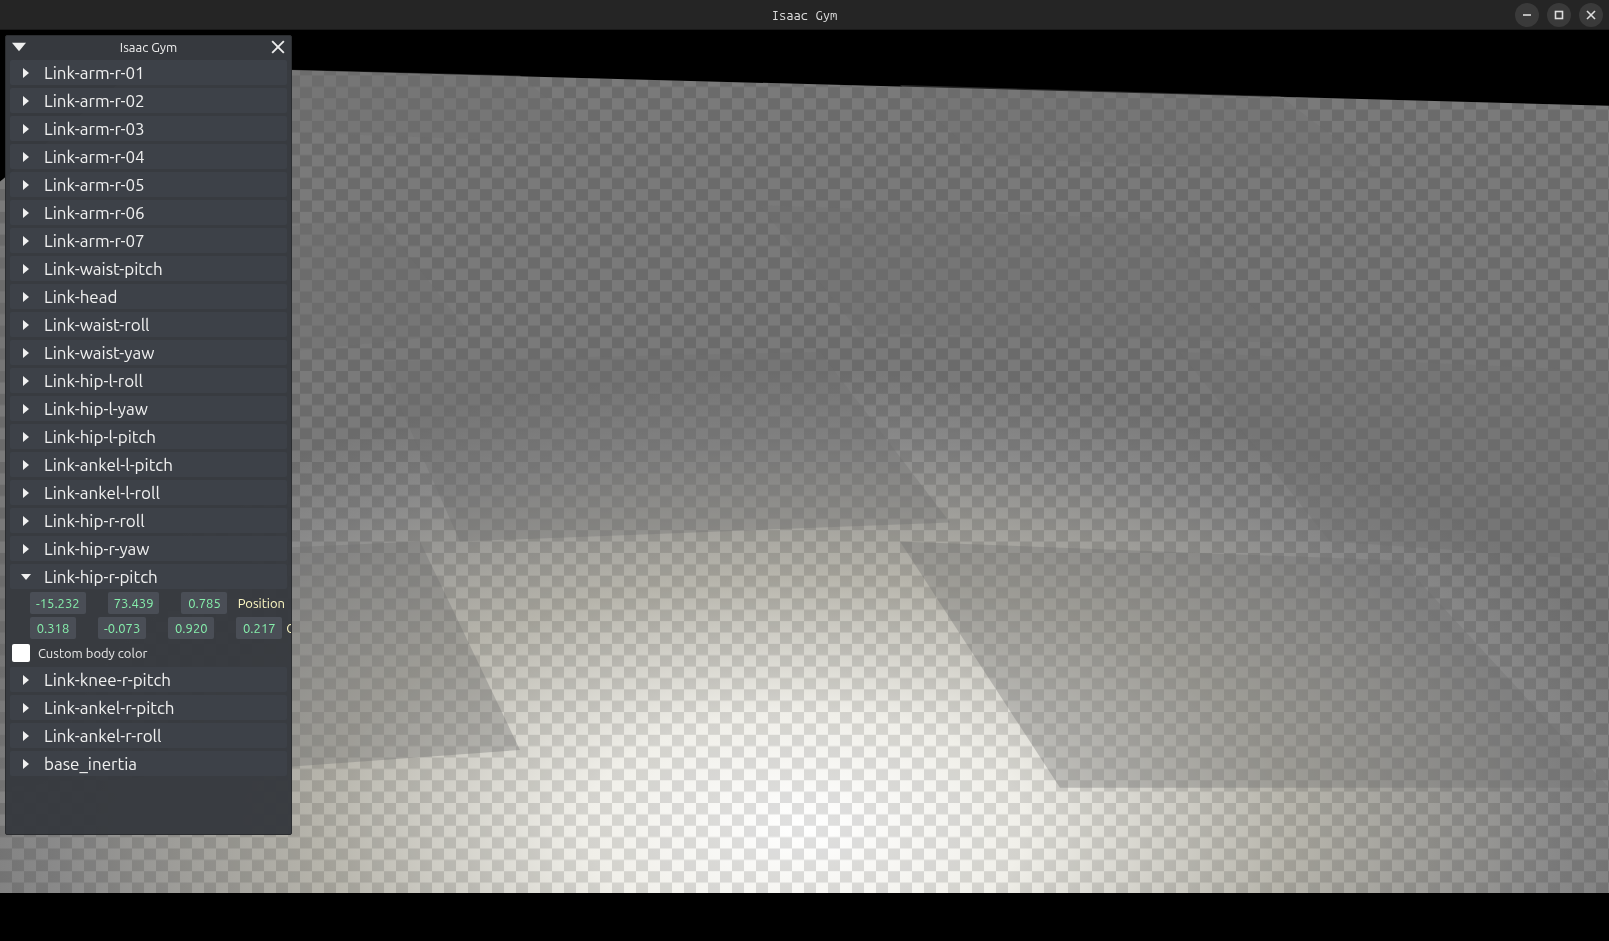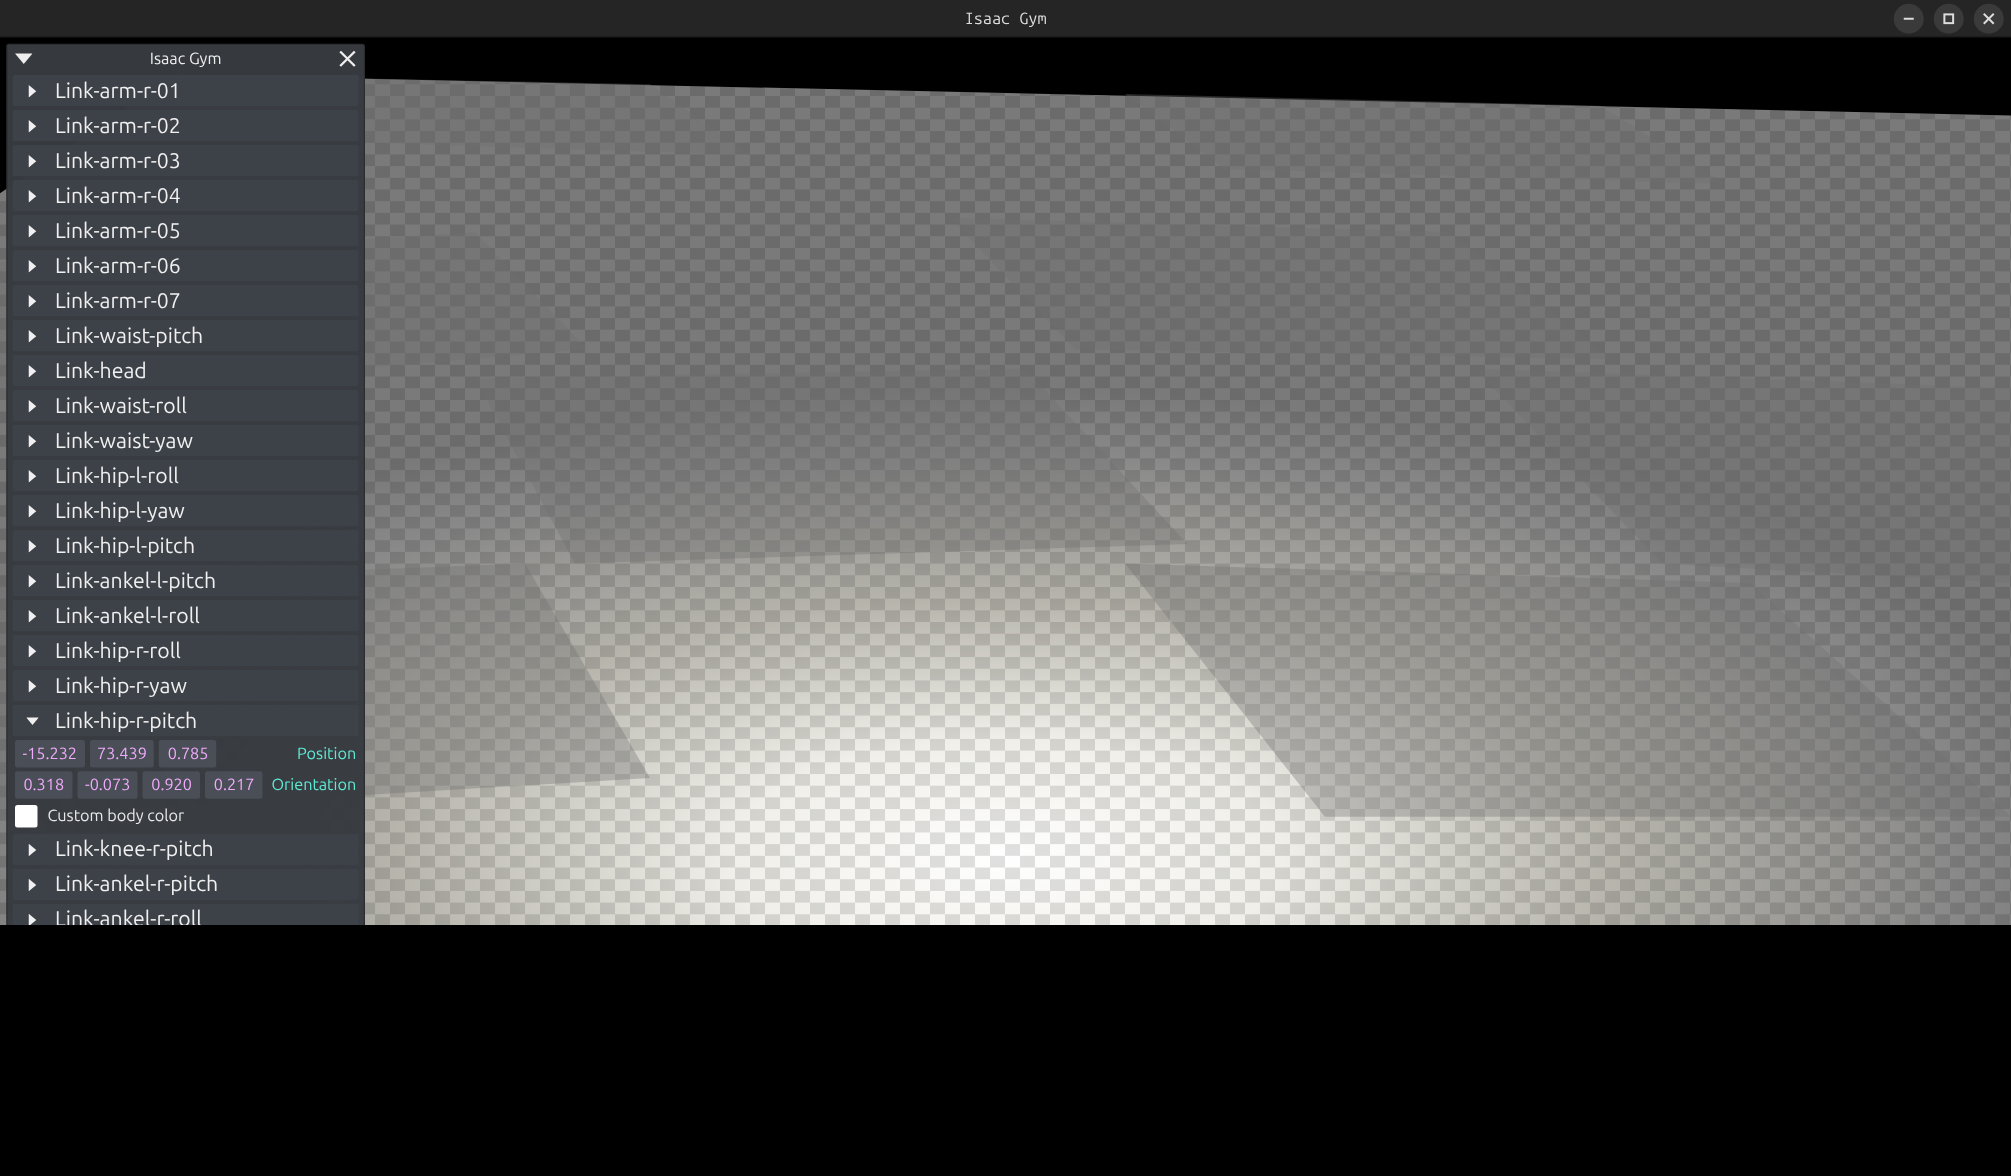--- a/index.html
+++ b/index.html
@@ -1,39 +1,39 @@
 <!DOCTYPE html>
 <html><head>
 <meta charset="utf-8">
 <style>
   * { box-sizing: border-box; margin: 0; padding: 0; }
   html, body { width: 100%; height: 100%; overflow: hidden; font-family: "Segoe UI", "Ubuntu", Arial, sans-serif; font-size: 13px; background: #000; color: #e8e8e8; }
-  .window { width: 1609px; height: 740px; background: #000; position: relative; }
+  .window { width: 1609px; height: 893px; background: #000; position: relative; }
   .titlebar { height: 30px; background: #252525; display: flex; align-items: center; justify-content: center; position: relative; border-bottom: 1px solid #1a1a1a; }
   .titlebar .title { font-family: "Ubuntu Mono", monospace; font-size: 13px; color: #ddd; }
   .titlebar .controls { position: absolute; right: 6px; top: 3px; display: flex; gap: 8px; }
   .titlebar .ctl { width: 24px; height: 24px; border-radius: 50%; background: #3a3a3a; display: flex; align-items: center; justify-content: center; cursor: pointer; }
   .titlebar .ctl svg { width: 12px; height: 12px; stroke: #ddd; stroke-width: 1.6; fill: none; }
   .content { position: absolute; top: 30px; left: 0; right: 0; bottom: 0; overflow: hidden; }
   .viewport { position: absolute; inset: 0; background: #000; }
   .viewport svg { width: 100%; height: 100%; display: block; }
   .panel { position: absolute; left: 5px; top: 5px; width: 287px; height: 800px; background: rgba(55,58,63,0.98); border: 1px solid #2b2d30; border-radius: 2px; display: flex; flex-direction: column; }
   .panel-head { height: 22px; display: flex; align-items: center; padding: 0 6px; flex: 0 0 auto; }
   .panel-head .collapse { width: 14px; height: 14px; display: flex; align-items: center; justify-content: center; cursor: pointer; }
   .panel-head .ptitle { flex: 1; text-align: center; font-size: 13px; color: #eee; }
   .panel-head .close { width: 14px; height: 14px; cursor: pointer; display:flex; align-items:center; justify-content:center; }
   .panel-body { flex: 1; overflow-y: auto; overflow-x: hidden; padding: 2px 4px 4px 4px; display: flex; flex-direction: column; gap: 3px; }
   .tree-item { background: #3d4148; border-radius: 2px; height: 25px; display: flex; align-items: center; padding: 0 8px; cursor: pointer; }
   .tree-item .arrow { width: 16px; display:flex; align-items:center; justify-content:center; }
   .tree-item .label { margin-left: 10px; font-size: 17px; color: #f0f0f0; }
   .arrow svg { width: 10px; height: 10px; fill: #f0f0f0; }
   .expanded-block { display: flex; flex-direction: column; gap: 3px; }
   .vec-row { display: flex; align-items: center; gap: 4px; padding: 0 2px; }
-  .numcell { background: #4a4e56; border-radius: 2px; padding: 4px 6px; font-size: 13px; color: #f0abfc; min-width: 46px; text-align: center; flex: 0 0 auto; }
-  .vec-label { margin-left: auto; margin-right: 0; font-size: 13px; color: #5eead4; }
+  .numcell { background: #4a4e56; border-radius: 2px; padding: 4px 6px; font-size: 13px; color: #86efac; min-width: 46px; text-align: center; flex: 0 0 auto; margin-left: 18px; }
+  .vec-label { margin-left: auto; margin-right: 0; font-size: 13px; color: #fef9c3; }
   .check-row { display: flex; align-items: center; gap: 8px; padding: 2px 2px; }
   .check { width: 18px; height: 18px; background: #fcfcfc; border-radius: 2px; display:flex; align-items:center; justify-content:center; flex:0 0 auto; }
   .check svg { width:14px; height:14px; stroke:#1a1a1a; stroke-width:2.2; fill:none; }
   .color-swatch { width:18px; height:18px; background:#fff; border-radius:2px; flex:0 0 auto; }
   .panel-body::-webkit-scrollbar { width: 10px; }
   .panel-body::-webkit-scrollbar-track { background: transparent; }
   .panel-body::-webkit-scrollbar-thumb { background: #606570; border-radius: 5px; }
 </style>
 </head>
 <body>

